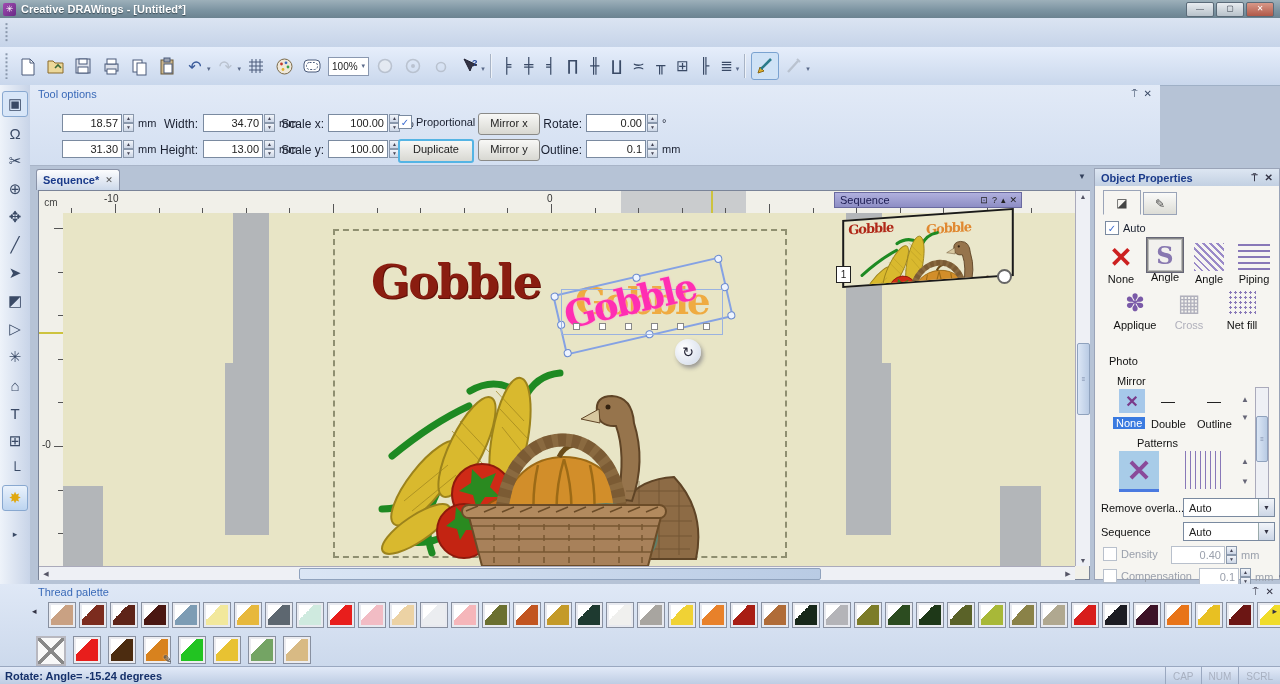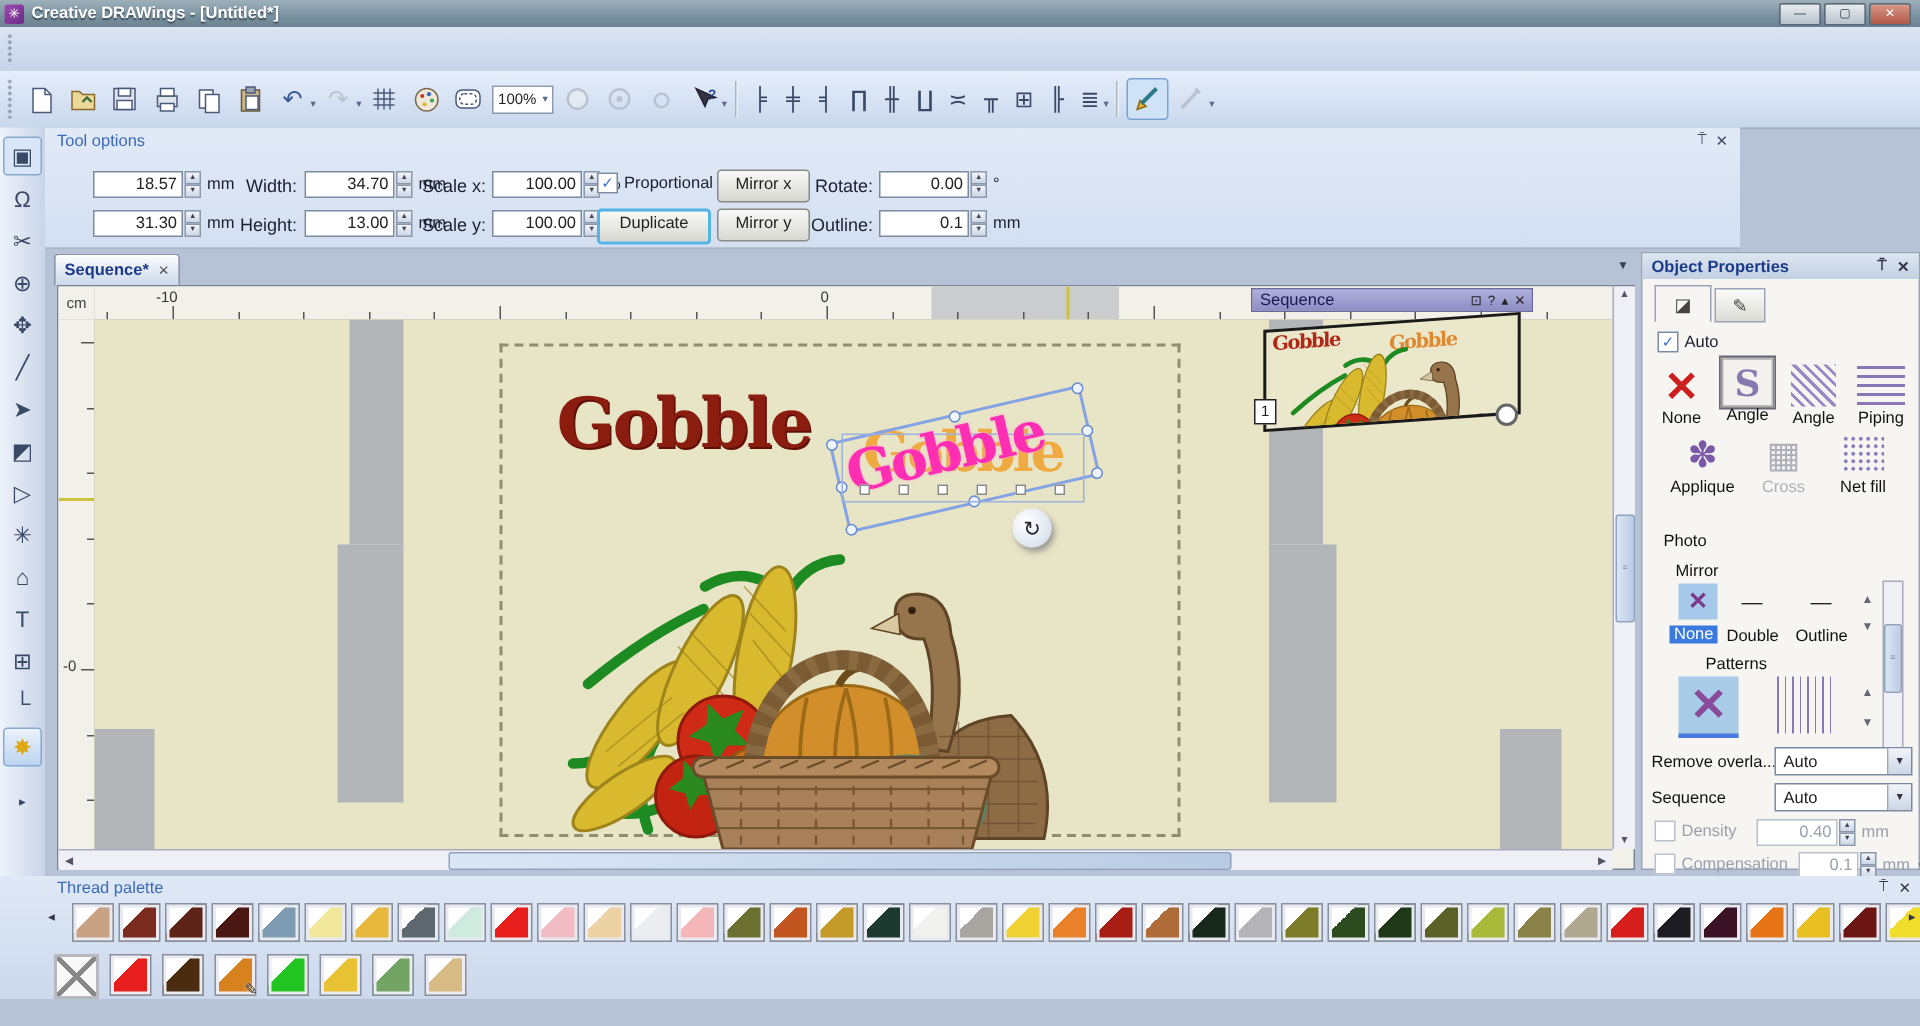--- a/index.html
+++ b/index.html
@@ -797,14 +797,22 @@
         <div class="swatch2" style="background: linear-gradient(135deg, rgb(255, 255, 255) 0px, rgb(255, 255, 255) 38%, rgb(216, 130, 30) 38%);">
           <div class="overlayglyph">✎</div>
         </div>
         <div class="swatch2" style="background: linear-gradient(135deg, rgb(255, 255, 255) 0px, rgb(255, 255, 255) 38%, rgb(34, 196, 34) 38%);"></div>
         <div class="swatch2" style="background: linear-gradient(135deg, rgb(255, 255, 255) 0px, rgb(255, 255, 255) 38%, rgb(232, 194, 50) 38%);"></div>
         <div class="swatch2" style="background: linear-gradient(135deg, rgb(255, 255, 255) 0px, rgb(255, 255, 255) 38%, rgb(116, 164, 100) 38%);"></div>
         <div class="swatch2" style="background: linear-gradient(135deg, rgb(255, 255, 255) 0px, rgb(255, 255, 255) 38%, rgb(216, 186, 132) 38%);"></div>
       </div>
   </div>
 
+  <div id="statusbar" class="abs">
+    <div id="statmsg">Rotate: Angle= -15.24 degrees</div>
+    <div id="statright">
+        <div class="statcell">CAP</div>
+        <div class="statcell">NUM</div>
+        <div class="statcell">SCRL</div>
+      </div>
+  </div>
 
 </div>
 
 </body></html>

